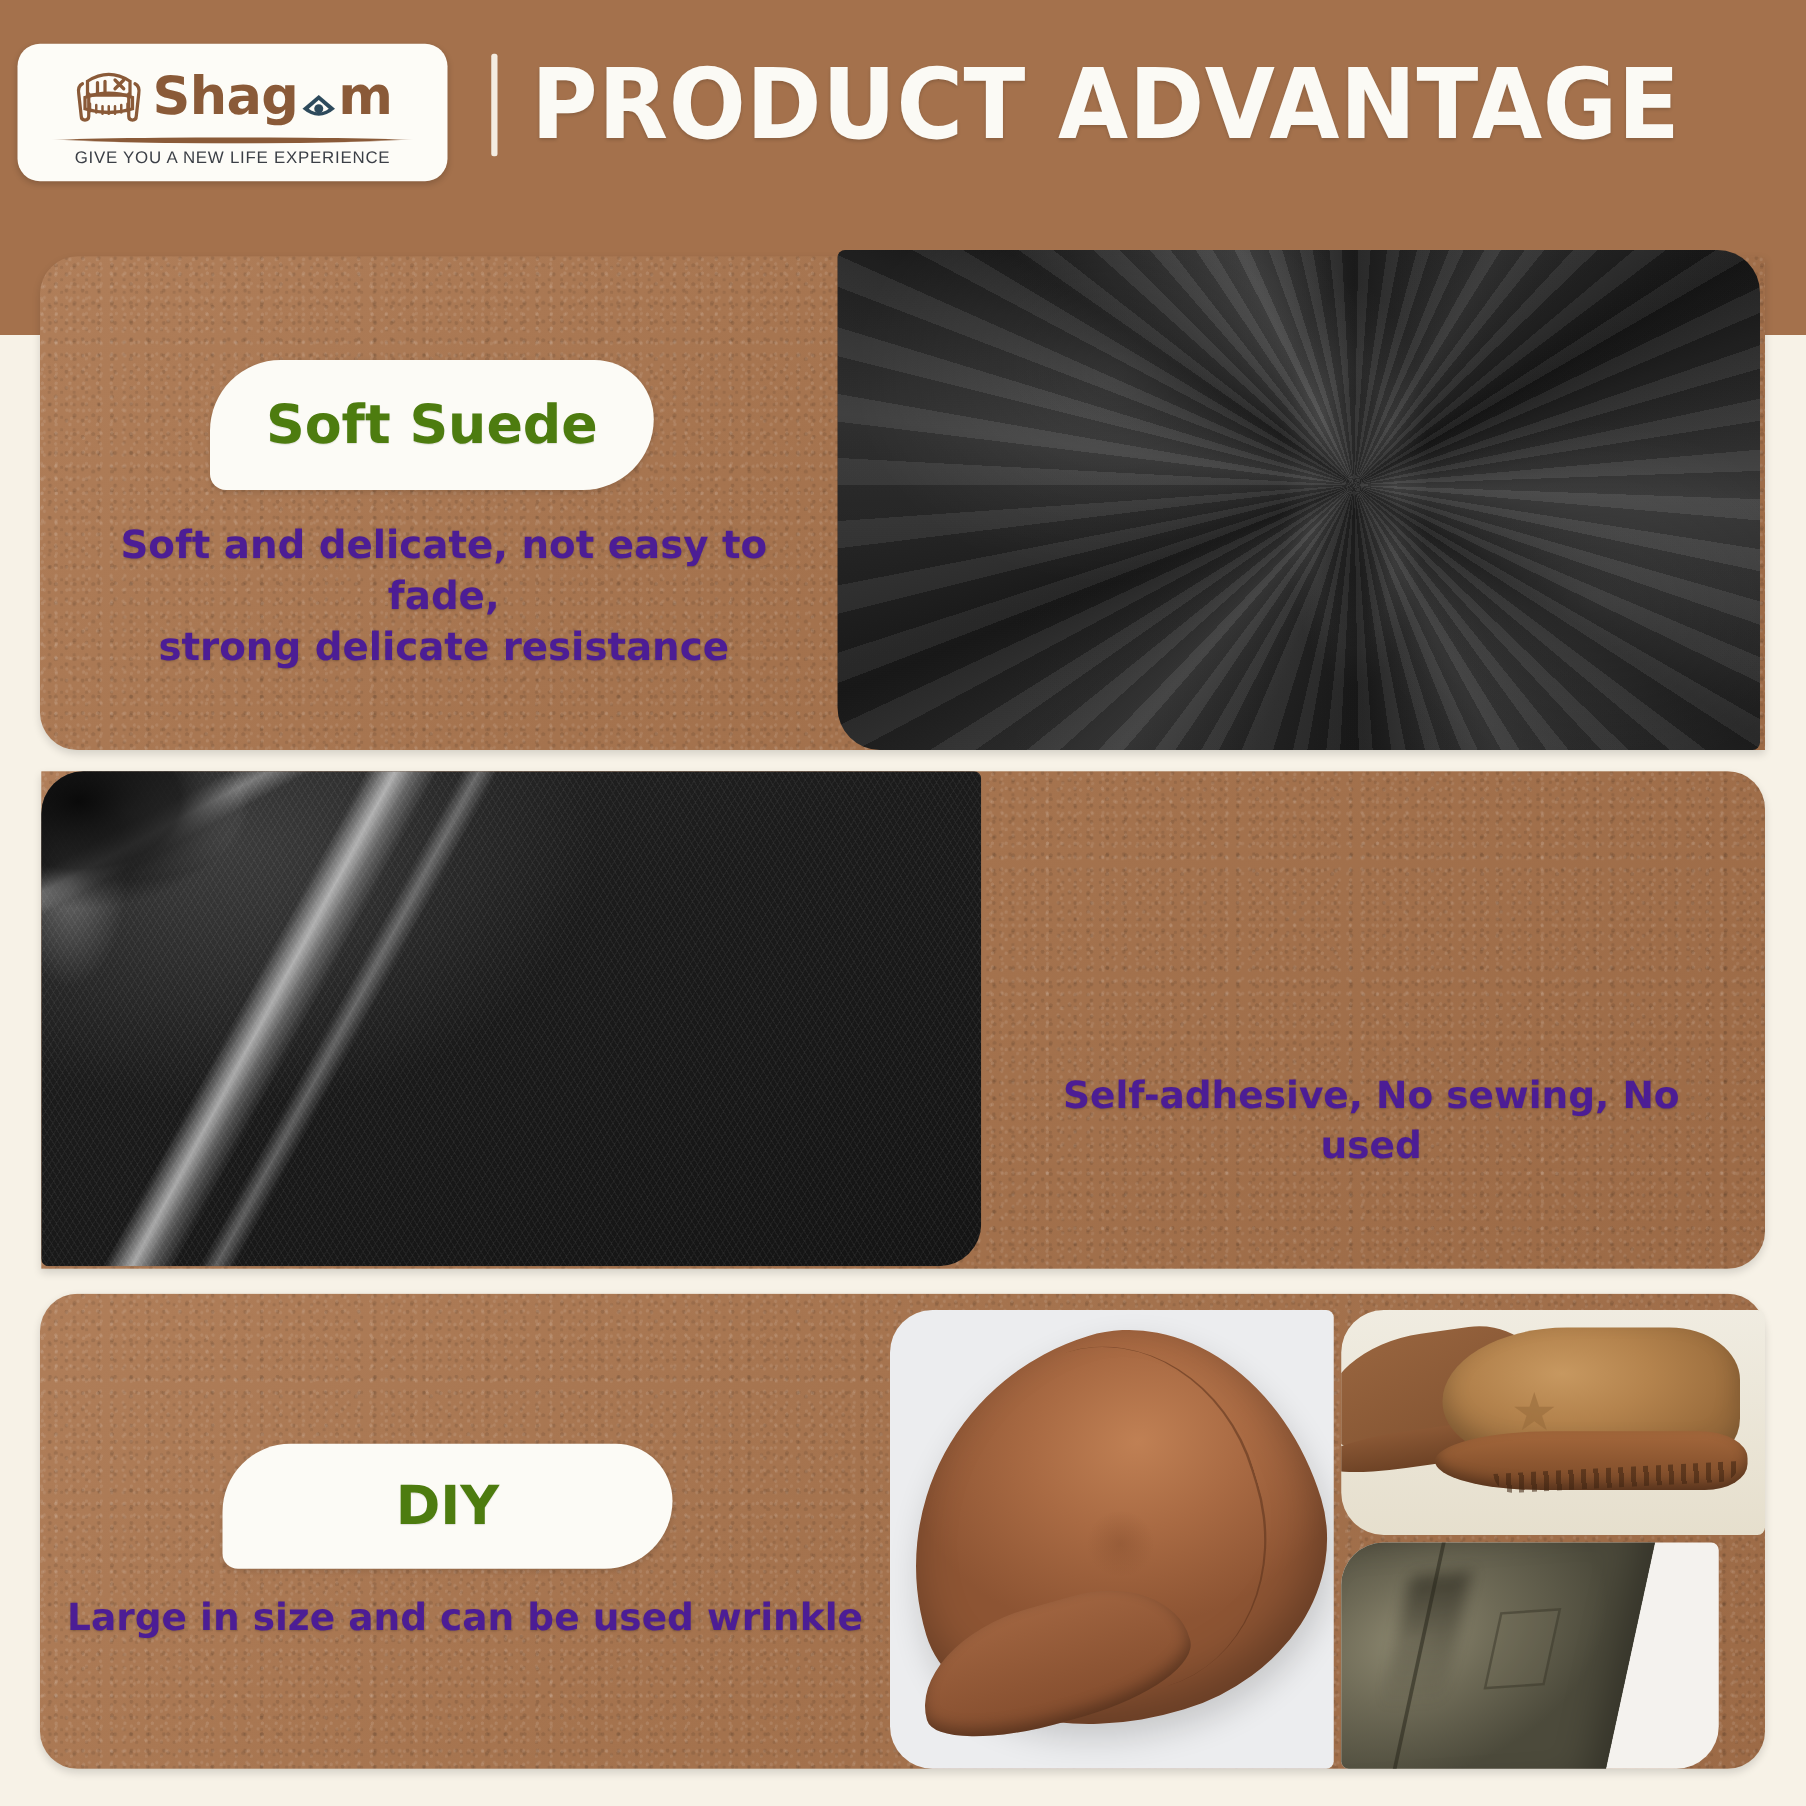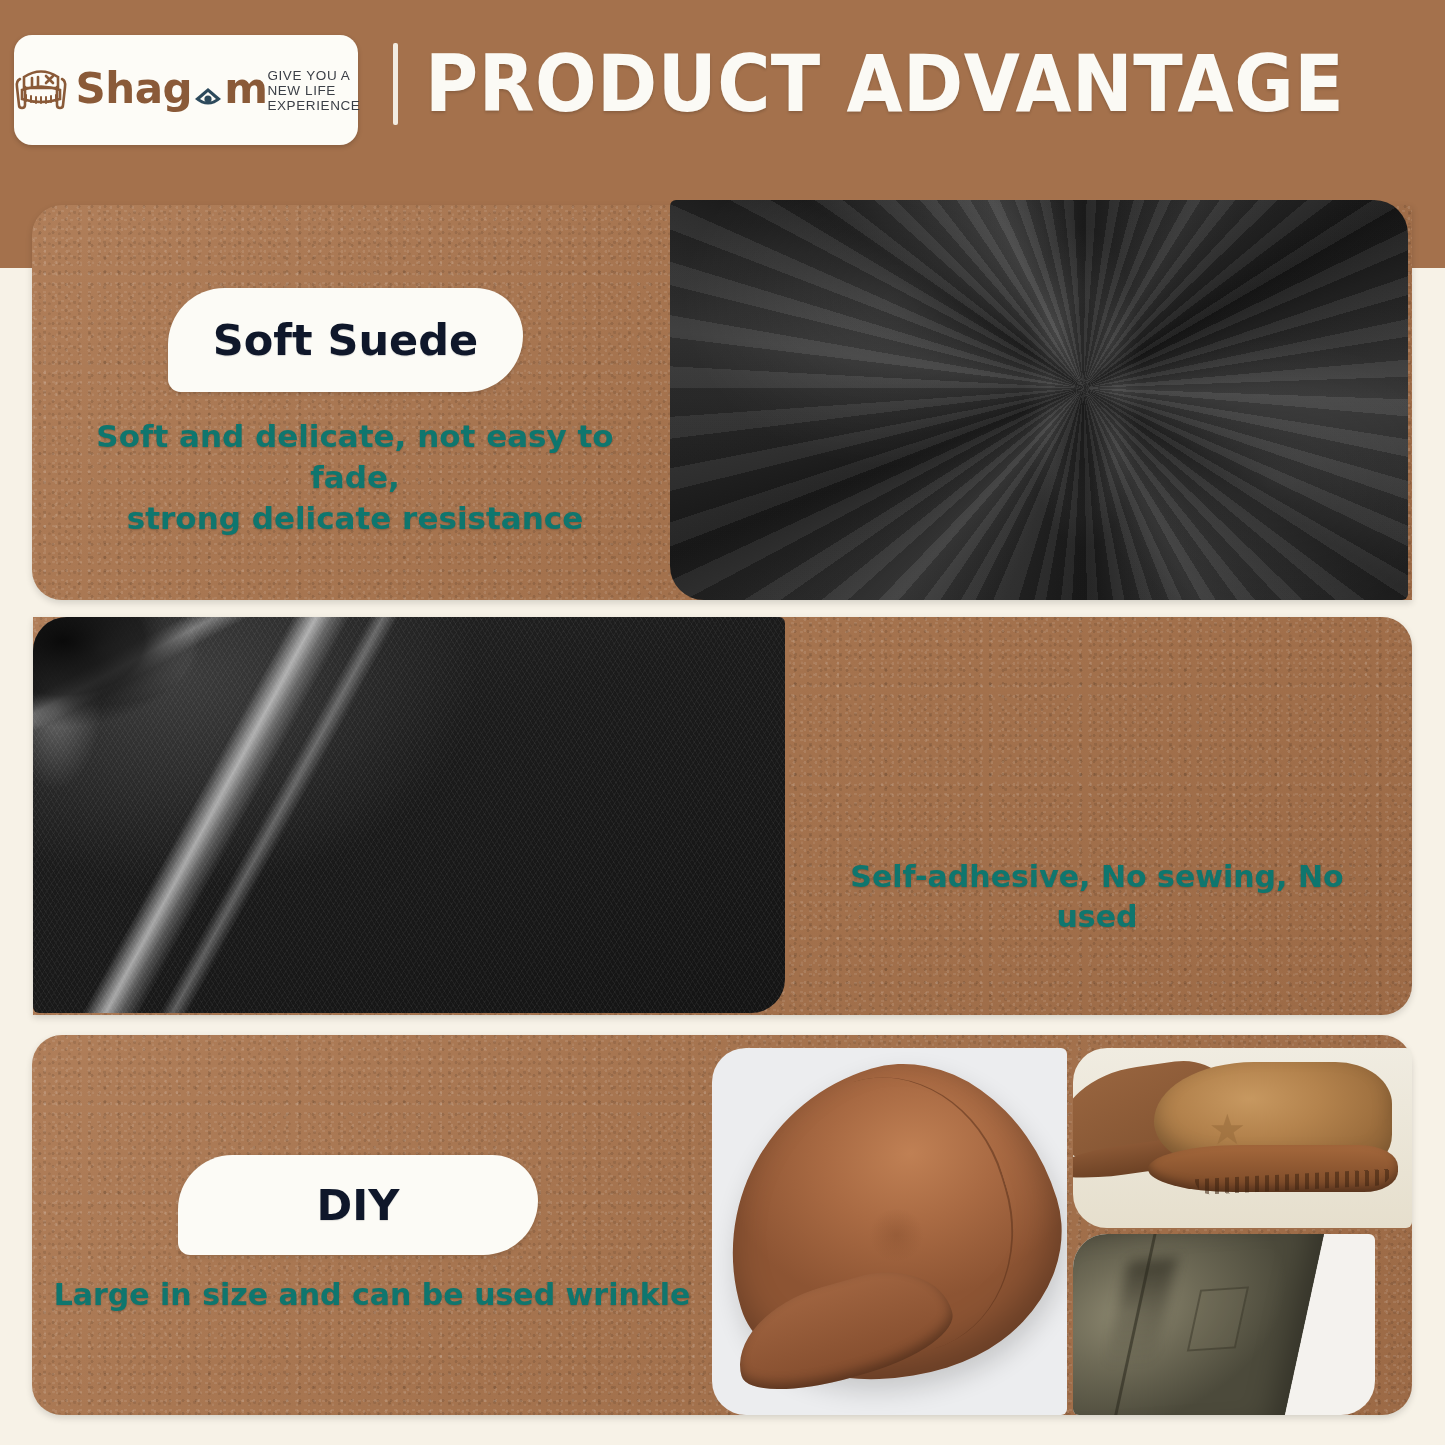--- a/index.html
+++ b/index.html
@@ -23,21 +23,21 @@
     position:absolute; left:0; top:0;
     width:1445px; height:268px;
     background:#a4714c;
   }
   .logo-card{
     position:absolute; left:14px; top:35px;
     width:344px; height:110px;
     background:#fdfcf7;
     border-radius:18px;
     box-shadow:0 2px 5px rgba(0,0,0,.18);
-    display:flex; flex-direction:row;
+    display:flex; flex-direction:column;
     align-items:center; justify-content:center;
     padding:6px 10px 8px;
   }
   .logo-row{
     display:flex; align-items:center; justify-content:center;
     gap:6px; width:100%; height:64px;
   }
   .chair-icon{ flex:0 0 auto; }
   .brand-word{
     font-family:"DejaVu Sans", sans-serif;
@@ -110,33 +110,33 @@
   
   .pill{
     position:absolute;
     background:#fcfbf6;
     display:flex; align-items:center; justify-content:center;
     box-shadow:0 2px 5px rgba(0,0,0,.13);
   }
   .pill span{
     font-family:"DejaVu Sans", sans-serif;
     font-weight:bold;
-    color:#0f172a;
+    color:#4d7c0f;
     line-height:1;
     white-space:nowrap;
     text-shadow:0 1px 1px rgba(0,0,0,.12);
   }
   .pill-left{  border-radius:62px 52px 62px 14px; }
   .pill-right{ border-radius:48px 52px 14px 52px; }
 
   .desc{
     position:absolute;
     font-family:"DejaVu Sans", sans-serif;
     font-weight:bold;
-    color:#0f766e;
+    color:#4c1d95;
     line-height:1.33;
     text-shadow:0 1px 2px rgba(0,0,0,.22);
   }
 
   
   .photo{ position:absolute; overflow:hidden; }
 
   
   .velvet{
     background:

